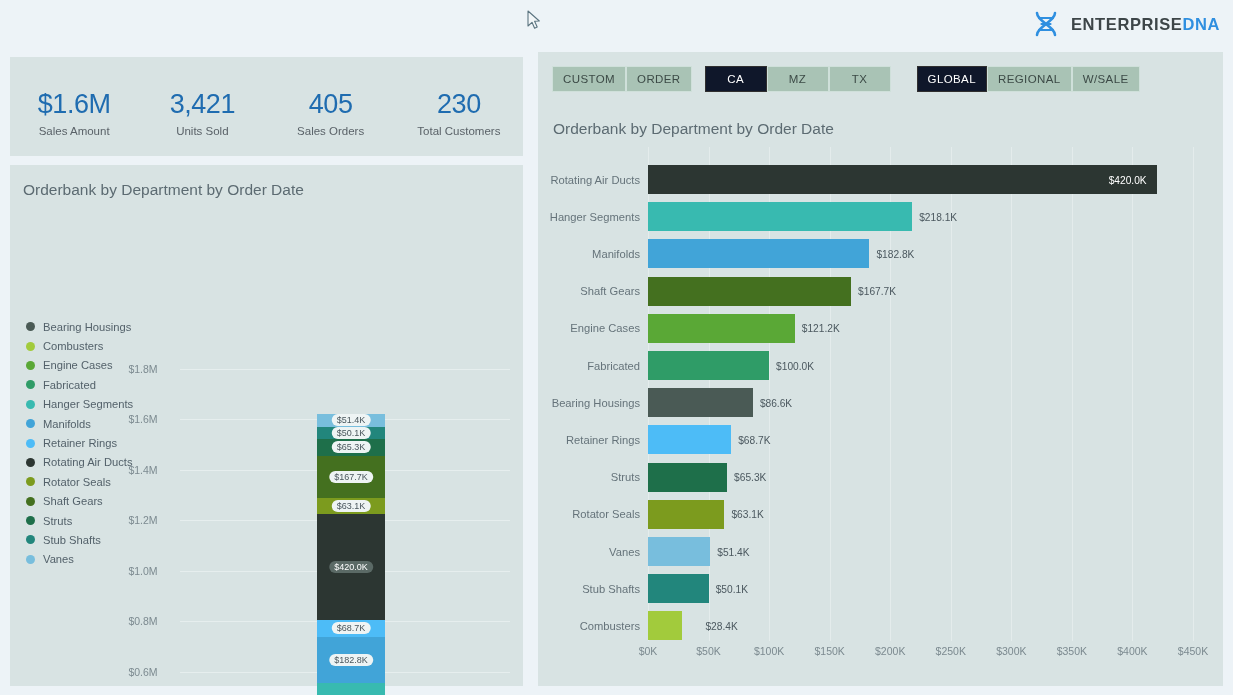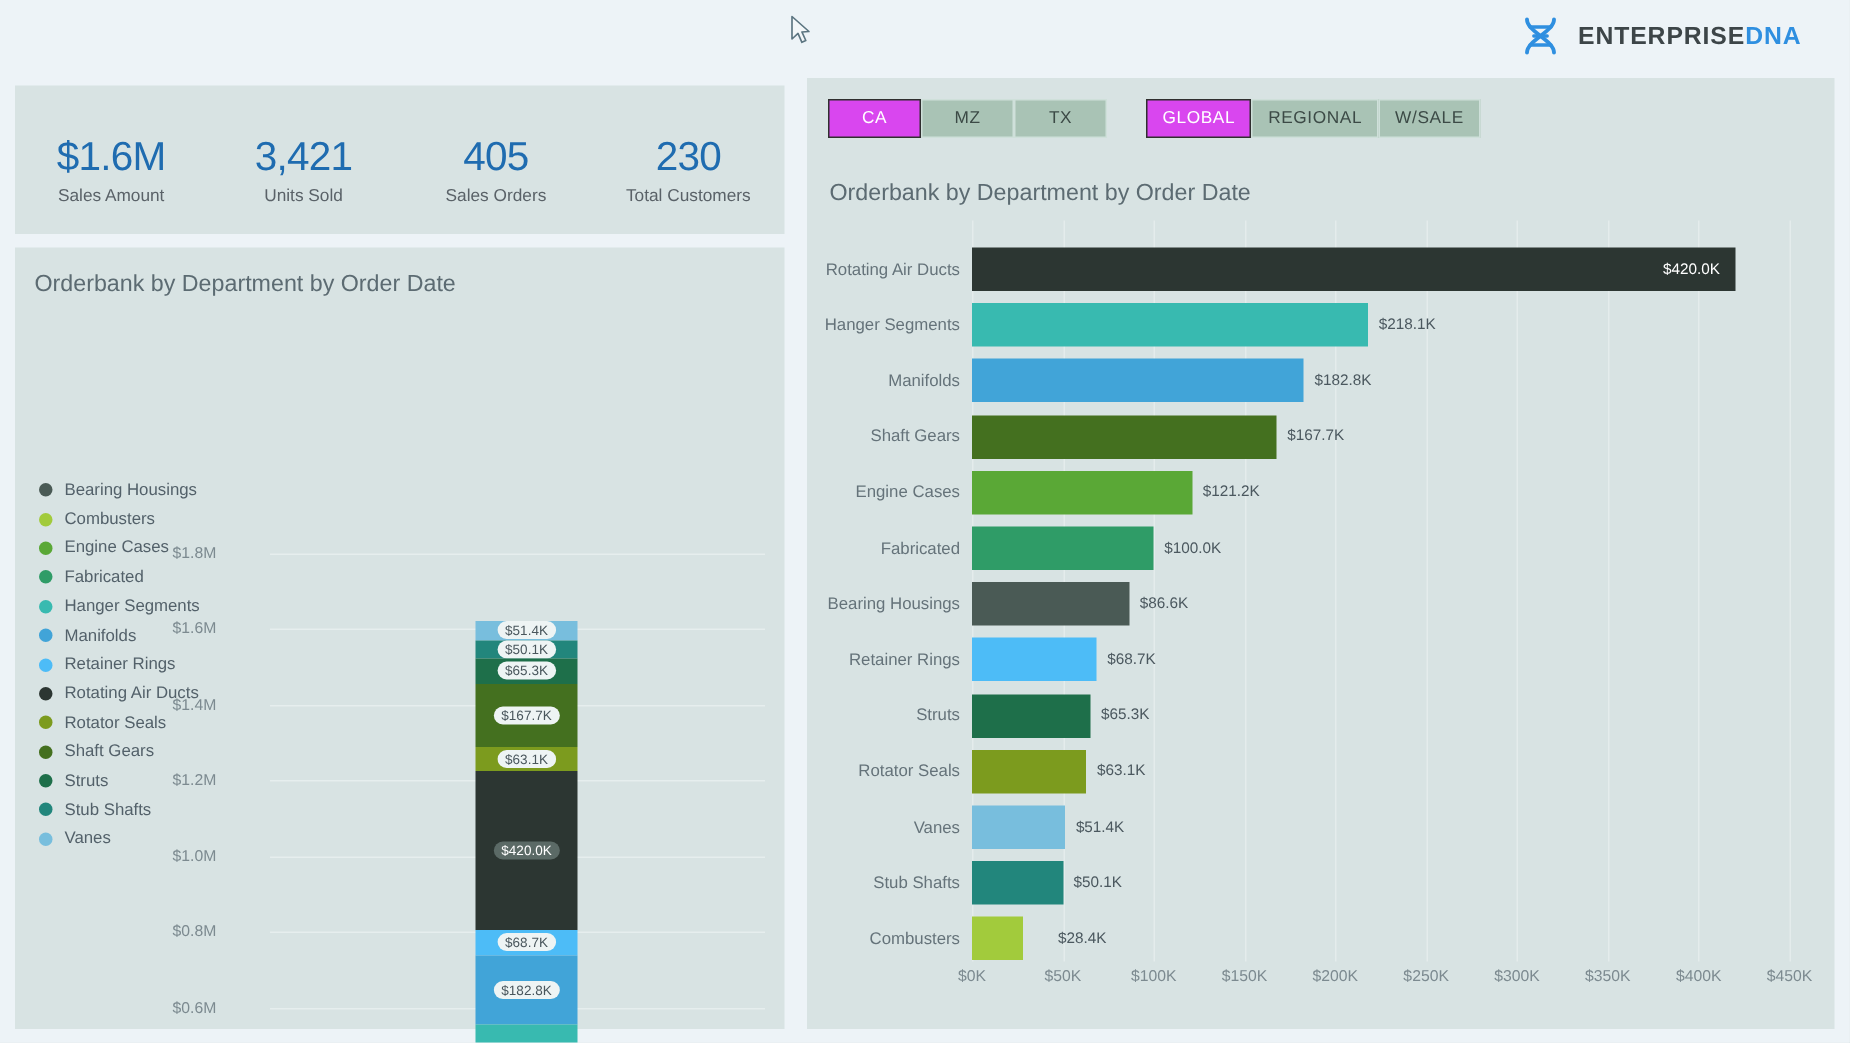--- a/index.html
+++ b/index.html
@@ -10,21 +10,21 @@
     overflow: hidden;
   }
   #app { position: relative; width: 1233px; height: 695px; background:#edf3f7; }
 
   
   #header { position:absolute; left:0; top:0; width:1233px; height:53px; }
   #page-title {
     position:absolute; left:13px; top:8px;
     font-size:28px; font-weight:bold; color:#1d1f20; letter-spacing:-0.3px;
   }
-  #brand { position:absolute; right:32px; top:9px; display:flex; align-items:center; gap:9px; }
+  #brand { position:absolute; right:13px; top:9px; display:flex; align-items:center; gap:9px; }
   #brand-logo { width:32px; height:30px; }
   #brand-text { font-size:16.5px; font-weight:bold; letter-spacing:0.6px; }
   .brand-ent { color:#3d4548; }
   .brand-dna { color:#2f8fe0; }
 
   
   .panel { position:absolute; background:#d8e3e3; }
   #kpi-panel   { left:10px;  top:57px;  width:513px; height:99px; }
   #left-panel  { left:10px;  top:165px; width:513px; height:521px; }
   #right-panel { left:538px; top:52px;  width:685px; height:634px; }
@@ -37,21 +37,21 @@
 
   
   #left-title { position:absolute; left:13px; top:16px; font-size:15.5px; color:#5c6b72; }
   #left-plot  { position:absolute; left:0; top:0; width:513px; height:521px; }
 
   .legend { position:absolute; left:16px; top:152px; }
   .legend-item { display:flex; align-items:center; height:19.4px; }
   .legend-dot { width:9px; height:9px; border-radius:50%; margin-right:8px; flex:0 0 9px; }
   .legend-label { font-size:11.2px; color:#53616a; white-space:nowrap; }
 
-  .ytick { position:absolute; right:0; transform:translateY(-50%); font-size:10.5px; color:#7c8a90; text-align:left; width:56px; }
+  .ytick { position:absolute; right:0; transform:translateY(-50%); font-size:10.5px; color:#7c8a90; text-align:center; width:56px; }
   #ygrid-wrap { position:absolute; left:170px; top:0; width:330px; height:521px; }
   .ygrid { position:absolute; left:0; width:330px; height:1px; background:#e6eeee; }
 
   #stack { position:absolute; left:307px; width:68px; bottom:0; }
   .seg { position:relative; width:68px; }
   .seg-label {
     position:absolute; left:50%; top:50%; transform:translate(-50%,-50%);
     background:#eef4f4; color:#49565c; font-size:9px; padding:1px 5px;
     border-radius:7px; white-space:nowrap;
   }
@@ -60,21 +60,21 @@
   
   #filters { position:absolute; left:14px; top:14px; height:26px; display:flex; align-items:center; }
   .fgroup { display:flex; }
   .fgroup + .fgroup { margin-left:13px; }
   .fgroup.gap-wide { margin-left:26px;text-align:right; }
   .fbtn {
     height:26px; display:flex; align-items:center; justify-content:center;
     background:#a9c3b5; color:#3c4a46; font-size:11.5px; letter-spacing:0.4px;
     border:1px solid #cfe0da; cursor:pointer; padding:0 10px; min-width:62px;
   }
-  .fbtn.active { background:#d946ef; color:#ffffff; border-color:#302f2f; }
+  .fbtn.active { background:#0f172a; color:#ffffff; border-color:#302f2f; }
 
   #right-title { position:absolute; left:15px; top:68px; font-size:15.5px; color:#5c6b72; }
 
   #hplot { position:absolute; left:0; top:95px; width:685px; height:539px; }
   #hcat-col { position:absolute; left:0; top:0; width:110px; height:100%; }
   .hcat { position:absolute; right:8px; transform:translateY(-50%); font-size:11.2px; color:#65737a; white-space:nowrap; }
   #hbars { position:absolute; left:110px; top:0; right:0; bottom:0; }
   .hgrid { position:absolute; top:0; bottom:45px; width:1px; background:#e4ecec; }
   .hbar { position:absolute; height:29px; }
   .hval { position:absolute; transform:translateY(-50%); font-size:10.2px; color:#4b585f; white-space:nowrap; }
@@ -228,20 +228,24 @@
         <div class="ytick" style="top: 405.778px; left: 105px;">$1.0M</div>
         <div class="ytick" style="top: 355.333px; left: 105px;">$1.2M</div>
         <div class="ytick" style="top: 304.889px; left: 105px;">$1.4M</div>
         <div class="ytick" style="top: 254.444px; left: 105px;">$1.6M</div>
         <div class="ytick" style="top: 204px; left: 105px;">$1.8M</div>
       </div>
   </div>
 
   <div class="panel" id="right-panel">
     <div id="filters">
+        <div class="fgroup">
+          <div class="fbtn">CUSTOM</div>
+          <div class="fbtn">ORDER</div>
+        </div>
         <div class="fgroup">
           <div class="fbtn active">CA</div>
           <div class="fbtn">MZ</div>
           <div class="fbtn">TX</div>
         </div>
         <div class="fgroup gap-wide">
           <div class="fbtn active">GLOBAL</div>
           <div class="fbtn">REGIONAL</div>
           <div class="fbtn">W/SALE</div>
         </div>

